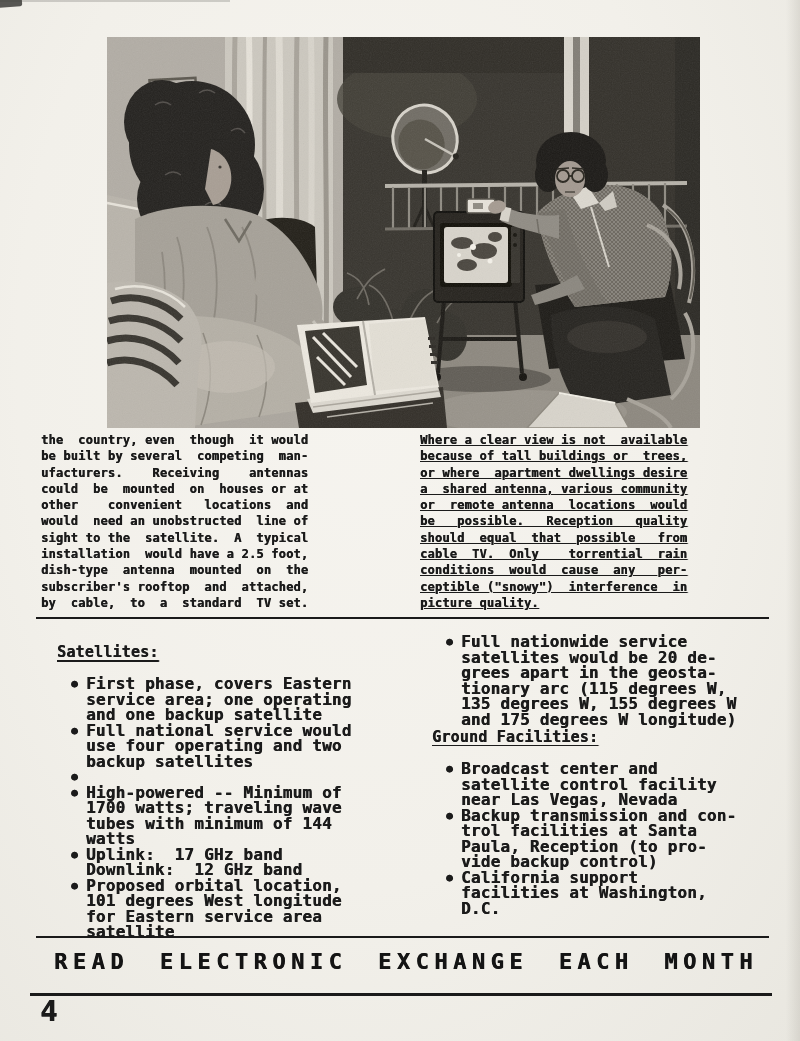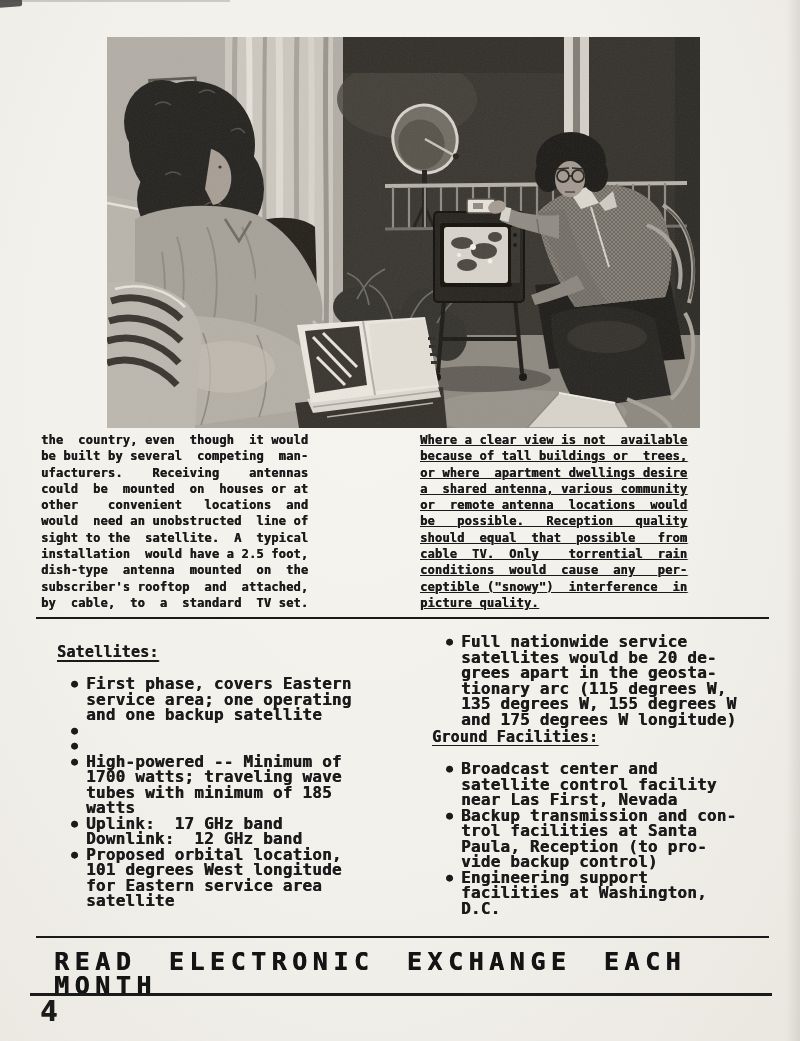--- a/index.html
+++ b/index.html
@@ -26,21 +26,21 @@
   .col-section{position:absolute;top:628px;width:366px;font-size:16px;line-height:15.5px;letter-spacing:.2px;}
   .col-left{left:41px;}
   .col-right{left:416px;}
   .sec-heading{margin:16px;font-size:15px;line-height:16px;font-weight:bold;
     text-decoration:underline;text-decoration-thickness:2px;text-underline-offset:3px;}
   .sec-heading.follow{margin-top:2px;text-decoration:underline;}
   ul.bullets{list-style:none;margin:6px 0 0 0;padding:0;}
   ul.bullets li{display:flex;padding-left:30px;}
   .bullet{flex:0 0 15px;font-size:11px;line-height:15.5px;}
   .item-text{white-space:pre;}
-  .banner{position:absolute;left:54px;top:950px;font-size:25px;line-height:24px;font-weight:bold;
+  .banner{position:absolute;left:54px;top:950px;font-size:22px;line-height:24px;font-weight:bold;
     letter-spacing:5.5px;word-spacing:12px;color:#141414;text-shadow:.5px 0 0 currentColor;}
   .page-number{position:absolute;left:40px;top:994px;font-size:29px;line-height:34px;font-weight:bold;}
 </style>
 </head>
 <body>
 
 <div class="page">
 
   <div class="smudge"></div>
   <div class="topline"></div>
@@ -328,31 +328,34 @@
 
         <li>
           <span class="bullet">●</span>
           <span class="item-text">First phase, covers Eastern
 service area; one operating
 and one backup satellite</span>
         </li>
 
         <li>
           <span class="bullet">●</span>
+          <span class="item-text">Full national service would
+use four operating and two
+backup satellites</span>
         </li>
 
         <li>
           <span class="bullet">●</span>
         </li>
 
         <li>
           <span class="bullet">●</span>
           <span class="item-text">High-powered -- Minimum of
 1700 watts; traveling wave
-tubes with minimum of 185
+tubes with minimum of 144
 watts</span>
         </li>
 
         <li>
           <span class="bullet">●</span>
           <span class="item-text">Uplink:  17 GHz band
 Downlink:  12 GHz band</span>
         </li>
 
         <li>
@@ -378,34 +381,34 @@
 and 175 degrees W longitude)</span>
         </li>
       </ul>
     <h2 class="sec-heading follow">Ground Facilities:</h2>
     <ul class="bullets">
 
         <li>
           <span class="bullet">●</span>
           <span class="item-text">Broadcast center and
 satellite control facility
-near Las First, Nevada</span>
+near Las Vegas, Nevada</span>
         </li>
 
         <li>
           <span class="bullet">●</span>
           <span class="item-text">Backup transmission and con-
 trol facilities at Santa
 Paula, Reception (to pro-
 vide backup control)</span>
         </li>
 
         <li>
           <span class="bullet">●</span>
-          <span class="item-text">Engineering support
+          <span class="item-text">California support
 facilities at Washington,
 D.C.</span>
         </li>
       </ul>
   </section>
 
   <div class="rule rule-2"></div>
 
   <div class="banner">READ ELECTRONIC EXCHANGE EACH MONTH</div>
 

